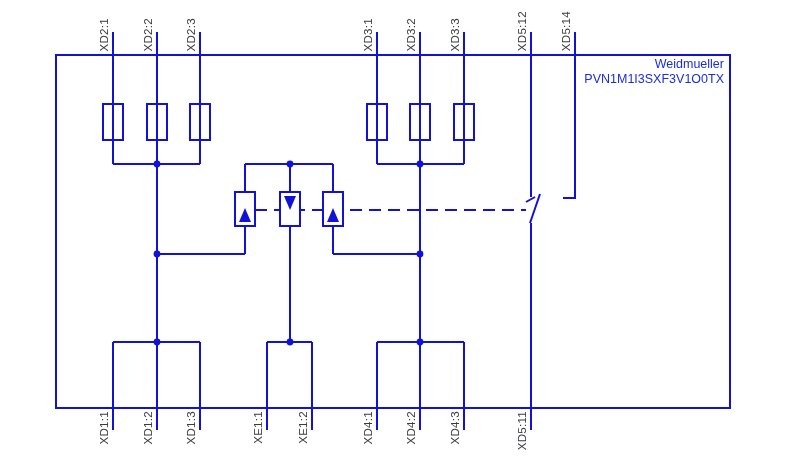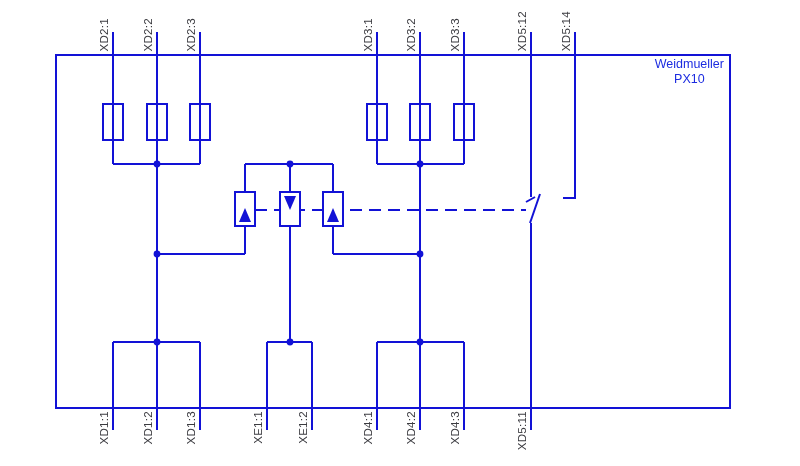--- a/index.html
+++ b/index.html
@@ -24,21 +24,21 @@
     transform:rotate(180deg);
     font-size:11.5px;line-height:13px;width:13px;
     letter-spacing:0.3px;
     color:var(--terminal-label);
     white-space:nowrap;
   }
   .term-top{bottom:415px;}
   .term-bottom{top:411px;}
   .device-info{
     position:absolute;top:57px;right:76px;
-    text-align:center;color:var(--device-text);
+    text-align:right;color:var(--device-text);
     font-size:12.5px;line-height:15px;white-space:nowrap;
   }
 </style>
 </head>
 <body>
 
 <div class="stage">
 
   <svg width="800" height="466" viewBox="0 0 800 466">
 
@@ -141,16 +141,16 @@
   <span class="term-label term-bottom" style="left:185px">XD1:3</span>
   <span class="term-label term-bottom" style="left:252px">XE1:1</span>
   <span class="term-label term-bottom" style="left:297px">XE1:2</span>
   <span class="term-label term-bottom" style="left:362px">XD4:1</span>
   <span class="term-label term-bottom" style="left:405px">XD4:2</span>
   <span class="term-label term-bottom" style="left:449px">XD4:3</span>
   <span class="term-label term-bottom" style="left:516px">XD5:11</span>
 
   <div class="device-info">
     <div>Weidmueller</div>
-    <div>PX10</div>
+    <div>PVN1M1I3SXF3V1O0TX</div>
   </div>
 
 </div>
 
 </body></html>

